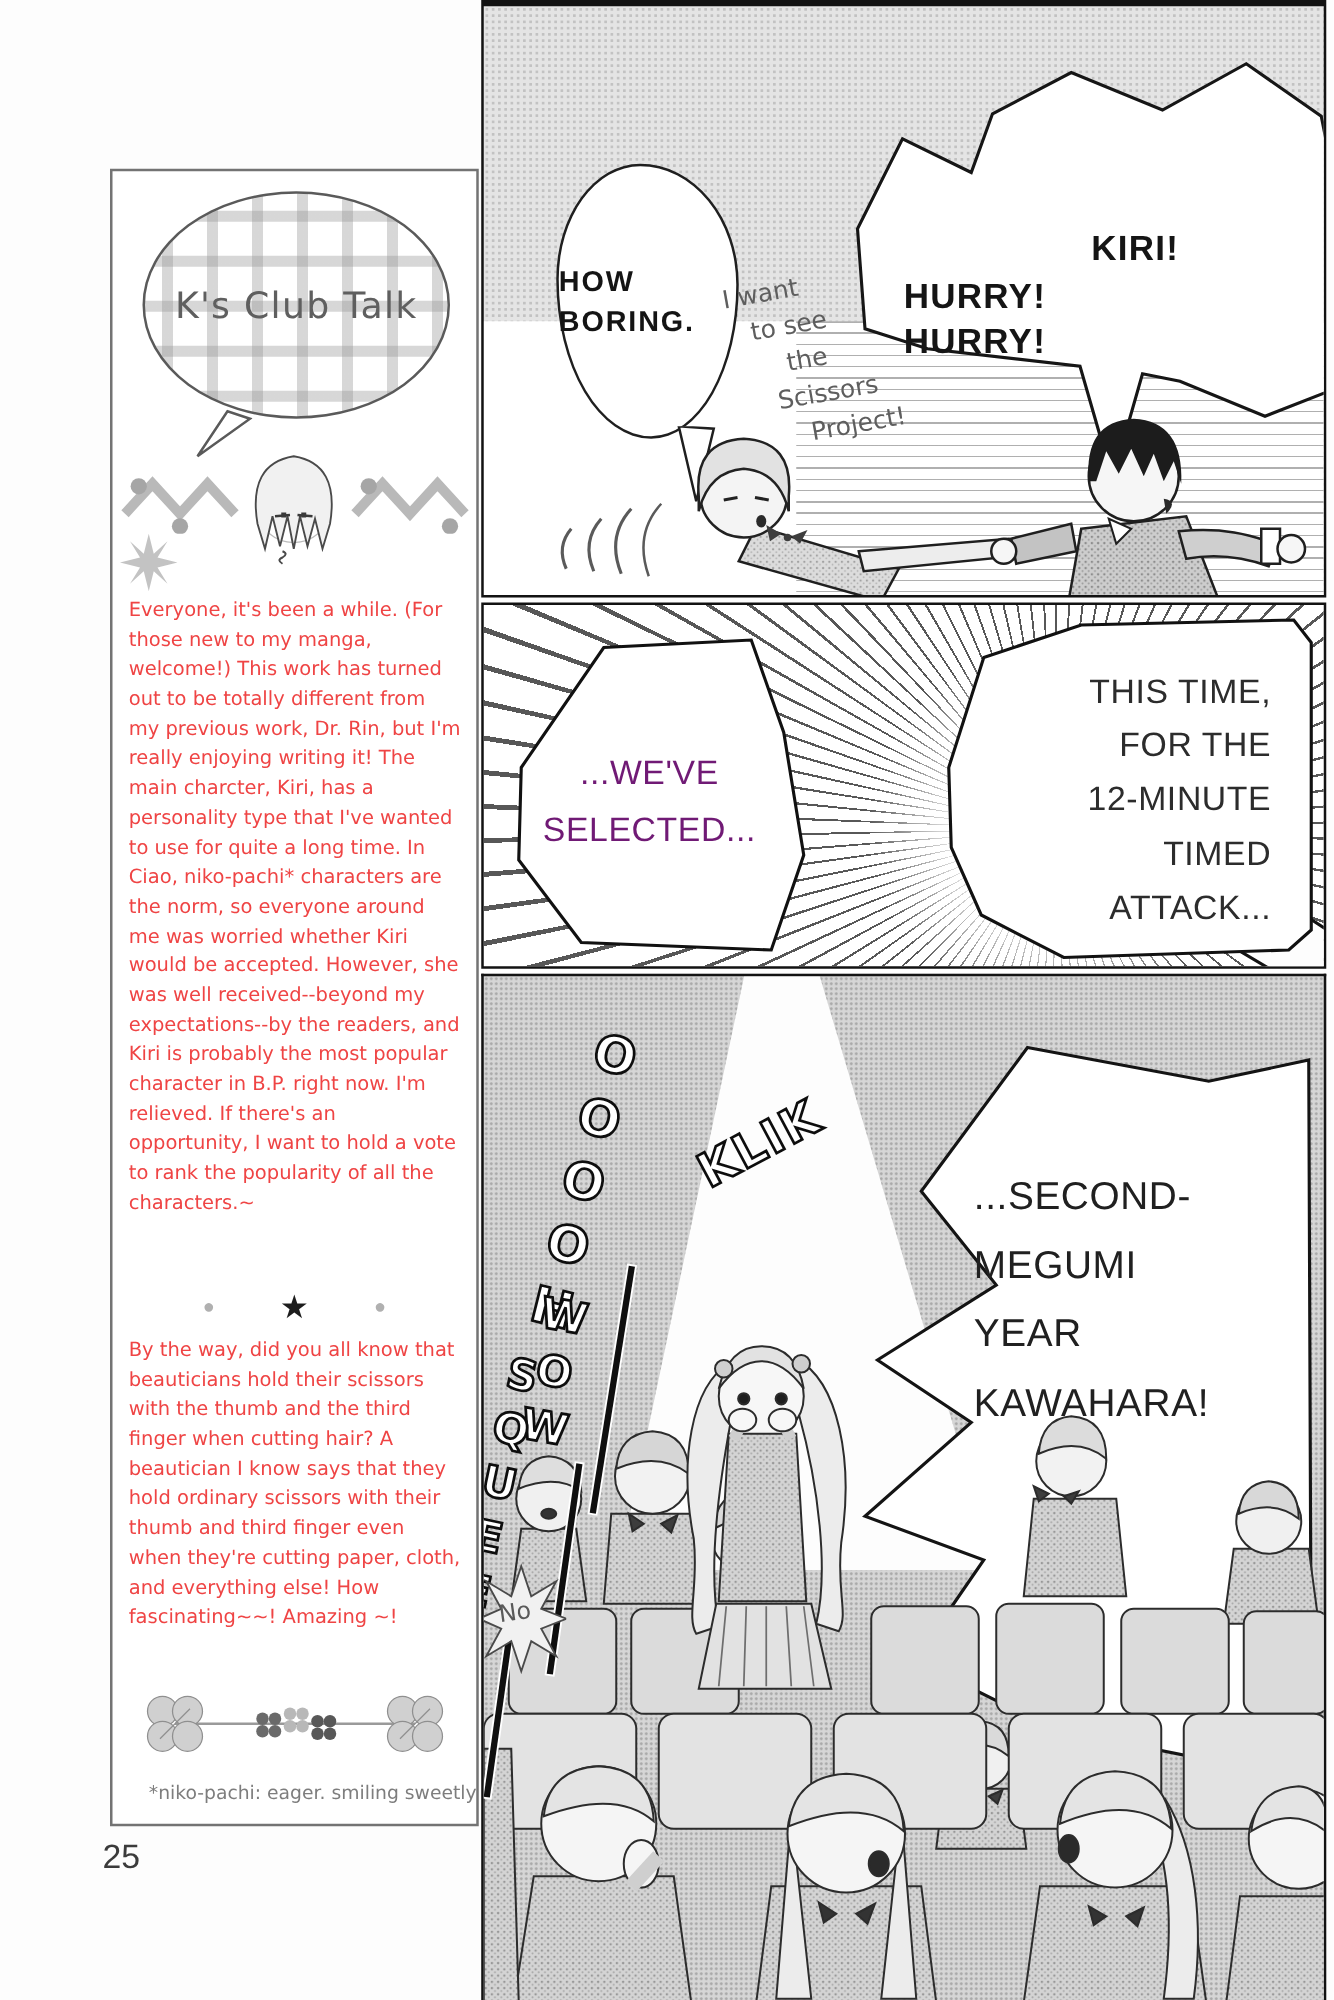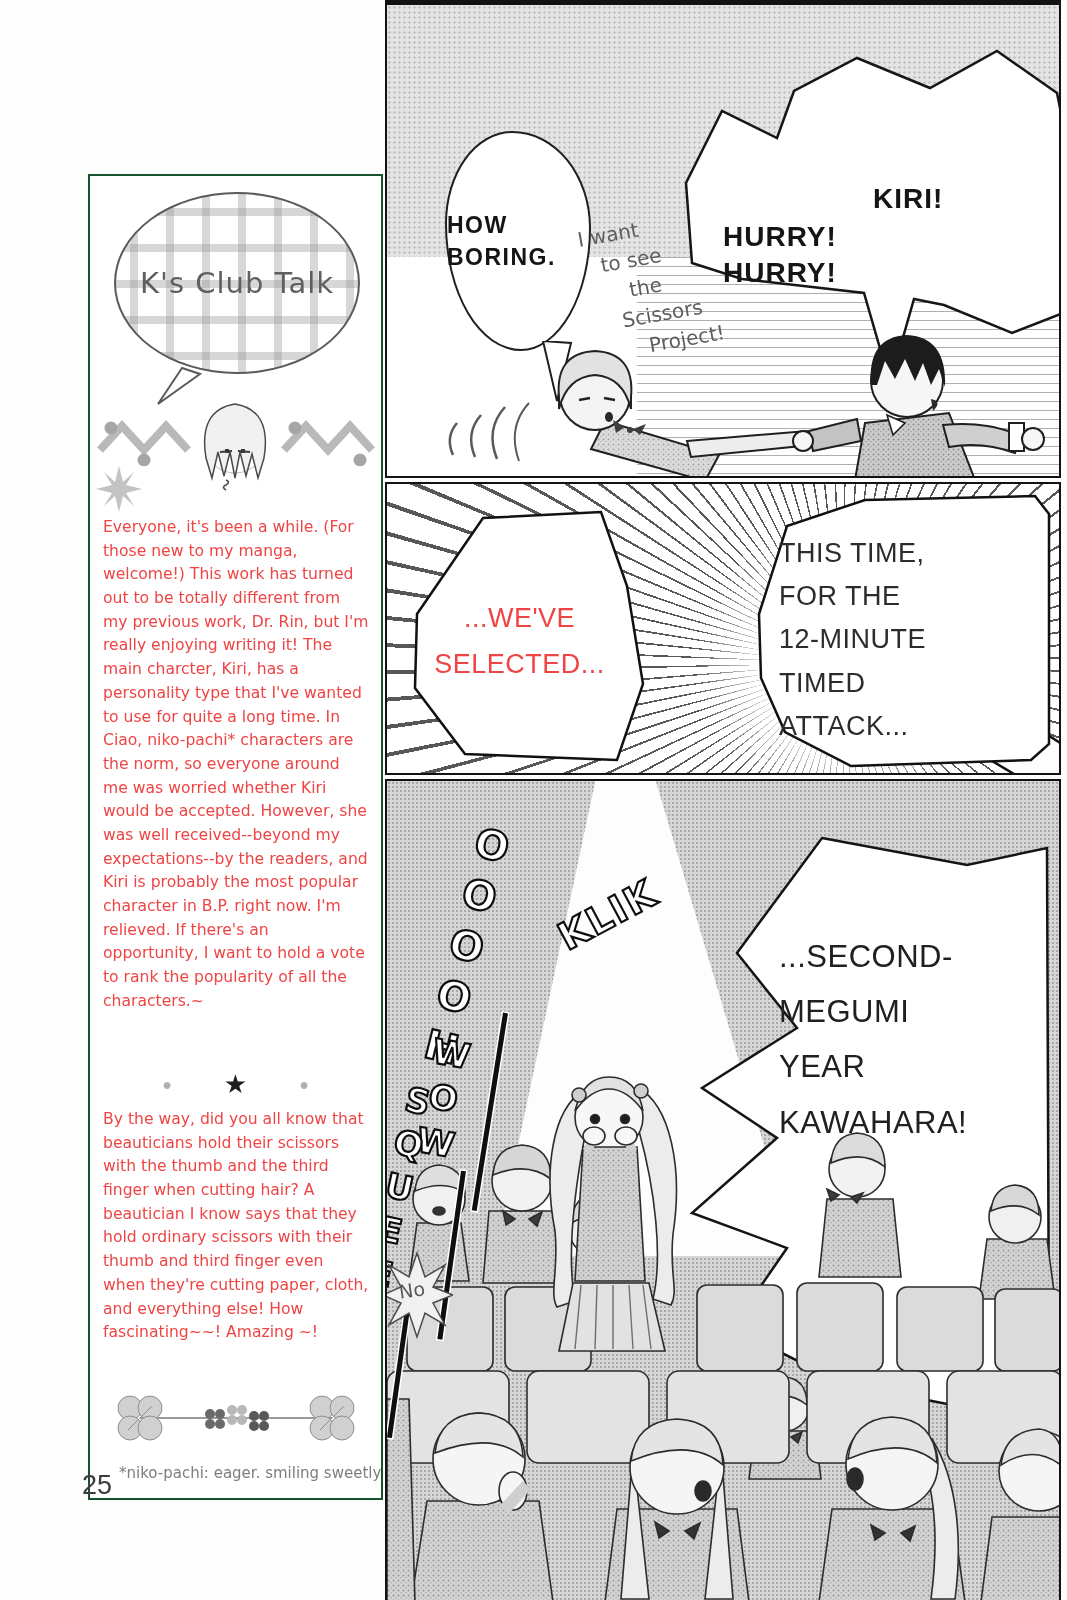--- a/index.html
+++ b/index.html
@@ -1,21 +1,21 @@
 <!DOCTYPE html>
 <html><head>
 <meta charset="utf-8">
 <style>
   html,body{margin:0;padding:0;background:#ffffff;}
   .page{position:relative;width:1067px;height:1600px;background:#fdfdfd;overflow:hidden;
         font-family:"Liberation Sans",sans-serif;}
 
   
   .sidebar{position:absolute;left:88px;top:135px;width:291px;height:1322px;
-           border:2px solid #14532d;background:#ffffff;margin-top:39px;}
+           border:2px solid #737373;background:#ffffff;}
   .club-bubble{position:absolute;left:24px;top:16px;width:242px;height:178px;
       border:2px solid #5a5a5a;border-radius:50%;
       background-color:#fff;
       background-image:
         linear-gradient(0deg, transparent 0 38%, rgba(150,150,150,.38) 38% 62%, transparent 62% 100%),
         linear-gradient(90deg, transparent 0 38%, rgba(150,150,150,.38) 38% 62%, transparent 62% 100%);
       background-size:36px 36px;
       display:flex;align-items:center;justify-content:center;}
   .club-title{font-family:"DejaVu Sans",sans-serif;font-size:29px;color:#5f5f5f;
       letter-spacing:1px;white-space:nowrap;}
@@ -55,22 +55,22 @@
   .hurry-text{position:absolute;left:336px;top:214px;font-weight:bold;font-size:28px;
       color:#151515;letter-spacing:1px;line-height:1.3;}
 
   .panel2{top:482px;height:293px;background:#ffffff;}
   .burst{position:absolute;inset:0;
       background:repeating-conic-gradient(from 0deg at 68% 62%,
         rgba(45,45,45,.8) 0deg 0.5deg, rgba(0,0,0,0) 0.5deg 3.4deg);}
   .burst-core{position:absolute;inset:0;
       background:radial-gradient(circle at 68% 62%, #ffffff 0 70px, rgba(255,255,255,0) 150px);}
   .selected-text{position:absolute;left:30px;top:112px;width:205px;text-align:center;
-      font-size:27px;font-weight:500;color:#ef4444;line-height:1.7;letter-spacing:.5px;}
-  .timed-text{position:absolute;left:392px;top:48px;width:238px;text-align:left;
+      font-size:27px;font-weight:500;color:#701a75;line-height:1.7;letter-spacing:.5px;}
+  .timed-text{position:absolute;left:392px;top:48px;width:238px;text-align:right;
       font-size:27px;font-weight:500;color:#2c2c2c;line-height:1.6;letter-spacing:.5px;}
 
   .panel3{top:779px;height:821px;border-bottom:none;
       background-color:#d6d6d6;
       background-image:radial-gradient(circle,#a8a8a8 1px,rgba(0,0,0,0) 1.2px);
       background-size:4px 4px;}
   .spotlight{position:absolute;inset:0;background:#fdfdfd;
       clip-path:polygon(31% 0, 40% 0, 61% 58%, 16% 58%);}
   .announce-text{position:absolute;left:392px;top:148px;width:256px;text-align:left;
       font-size:31px;font-weight:500;color:#202020;line-height:1.78;letter-spacing:.5px;}

